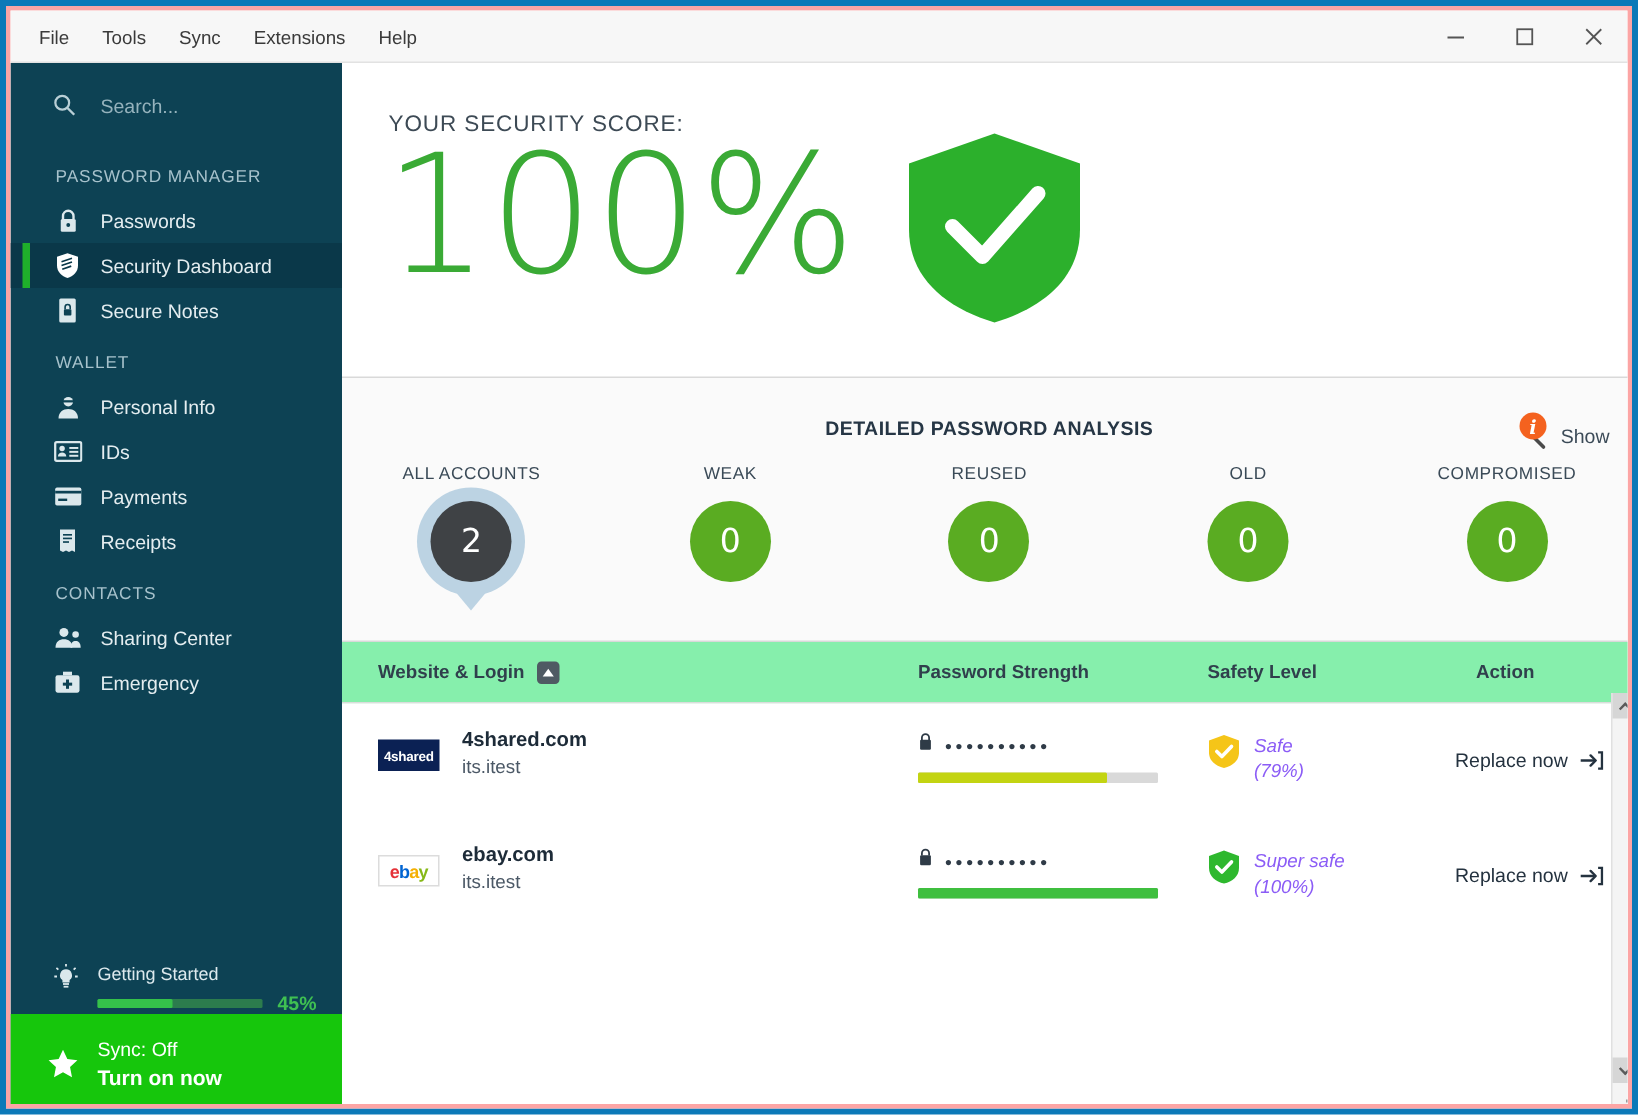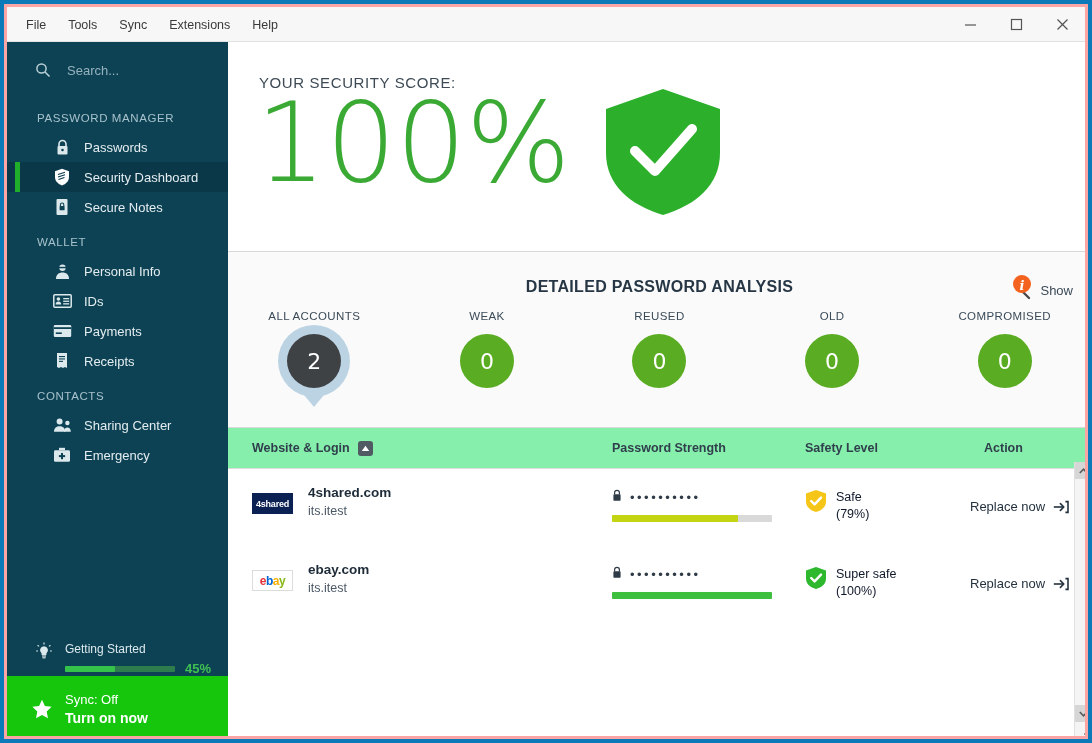--- a/index.html
+++ b/index.html
@@ -64,21 +64,21 @@
     width: 140px;
   }
   .search-input::placeholder { color: #96b3bd; }
   .sb-group {
     color: #a7c2cc; font-size: 11.5px; letter-spacing: 0.6px;
     padding: 14px 0 8px 30px; text-transform: uppercase;
   }
   .sb-item {
     position: relative;
     height: 30px; display: flex; align-items: center;
-    padding-left: 45px; color: #e4edf0; font-size: 13px;
+    padding-left: 28px; color: #e4edf0; font-size: 13px;
     cursor: default;
   }
   .sb-item .ic {
     width: 20px; height: 18px; display: flex;
     align-items: center; justify-content: center; margin-right: 12px;
     flex: 0 0 20px;
   }
   .sb-item.selected {
     background: #0a3849;
   }
@@ -136,21 +136,21 @@
   .champ-title { font-size: 14.5px; color: #2b3c4a; margin-bottom: 8px; letter-spacing: 0.2px;}
   .champ-line { font-size: 13.5px; color: #3c4b57; line-height: 1.45; }
   
   .analysis {
     position: relative; height: 175px;
     background: #fafafa;
     border-bottom: 1px solid #d9d9d9;
   }
   .analysis-title {
     position: absolute; left: 0; right: 0; top: 26px;
-    text-align: center; font-size: 16px; font-weight: bold;
+    text-align: center; font-size: 13px; font-weight: bold;
     color: #263645; letter-spacing: 0.3px;
   }
   .show-link {
     position: absolute; right: 18px; top: 22px;
     display: flex; align-items: center;
   }
   .show-text { font-size: 13px; color: #3b4a57; margin-left: 4px; }
   .stats {
     position: absolute; left: 0; top: 58px; width: 100%;
     display: flex;
@@ -230,21 +230,21 @@
   .pw-dots { display: flex; align-items: center; height: 16px; }
   .dots {
     margin-left: 8px; letter-spacing: 2.5px; color: #2f3b47;
     font-size: 13px; line-height: 1;
   }
   .pw-track {
     margin-top: 10px; width: 160px; height: 7px; background: #d9d9d9; border-radius: 1px;
   }
   .pw-fill { height: 7px; border-radius: 1px; }
   .safety-cell { position: absolute; left: 577px; top: 20px; display: flex; }
-  .safety-text { margin-left: 9px; color: #0f172a; font-size: 12.5px; line-height: 1.35; }
+  .safety-text { margin-left: 9px; font-style: italic; color: #8b5cf6; font-size: 12.5px; line-height: 1.35; }
   .action-cell {
     position: absolute; left: 742px; top: 30px;
     display: flex; align-items: center;
     font-size: 13px; color: #24323f; cursor: default;
   }
   .action-arrow { margin-left: 8px; display: flex; }
   
   .scrollbar {
     position: absolute; right: 0; top: 420px;
     width: 17px; height: 280px;

